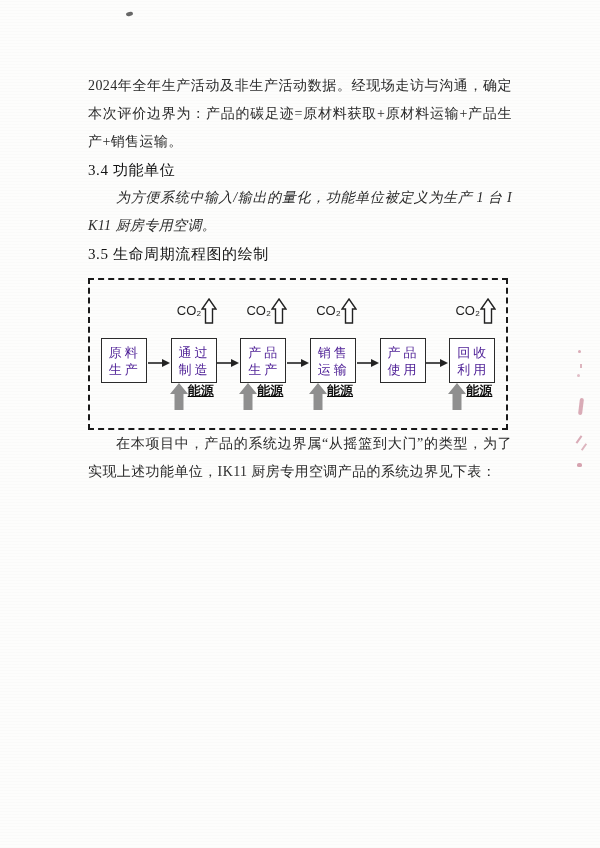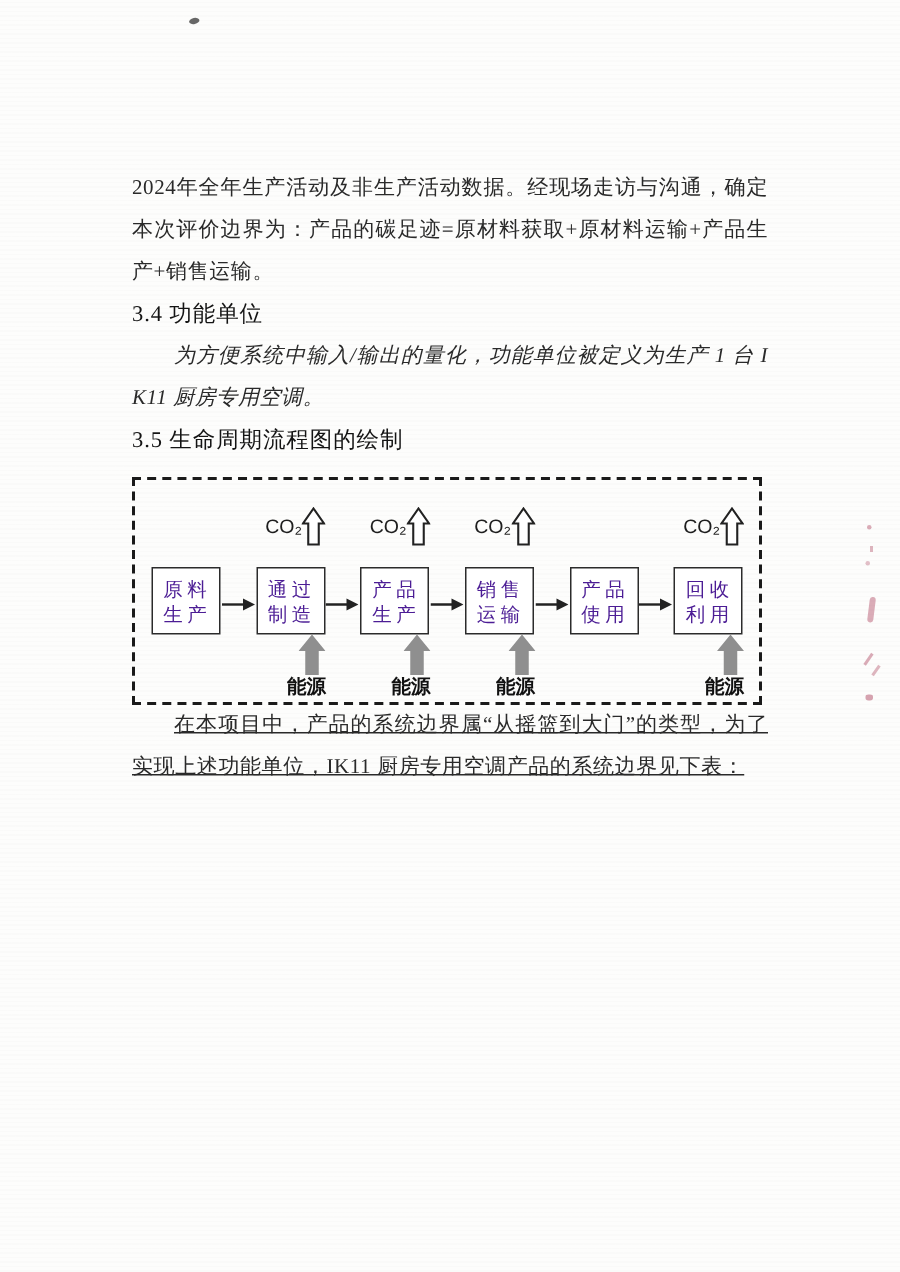--- a/index.html
+++ b/index.html
@@ -9,21 +9,21 @@
     font-family:"Liberation Serif","DejaVu Serif",serif;
     overflow:hidden;
   }
   .page{
     position:relative;width:600px;height:848px;
     background:
       repeating-linear-gradient(0deg, rgba(0,0,0,0.012) 0 1px, transparent 1px 3px),
       #fdfdfc;
   }
   .content{
-    position:absolute;left:88px;top:72px;width:424px;margin-top:40px;
+    position:absolute;left:88px;top:72px;width:424px;
   }
   p.body{
     margin:0;
     font-size:14px;line-height:28px;
     color:#2a2a2a;
     text-align:justify;
     word-break:break-all;
     letter-spacing:0.4px;
   }
   p.indent{text-indent:2em;}
@@ -74,21 +74,21 @@
     font-size:13px;line-height:17px;
     letter-spacing:3px;
     color:#4c1d95;
     text-align:right;
     word-break:break-all;
     width:34px;
     display:block;
   }
   .energy-slot{
     height:44px;width:100%;
-    display:flex;flex-direction:column;align-items:flex-end;justify-content:flex-start;
+    display:flex;flex-direction:row;align-items:flex-start;justify-content:flex-start;text-decoration:underline;
   }
   .energy-label{
     font-size:13px;color:#111;font-weight:bold;line-height:15px;margin-top:0;
   }
   .connector{
     align-self:flex-start;
     margin-top:76px;
     width:22px;height:10px;
     flex:0 0 auto;
   }
@@ -97,21 +97,20 @@
   .caption{
     margin:16px 0 0 0;
     text-align:center;
     font-size:14px;font-weight:bold;color:#161616;
     letter-spacing:0.6px;
     line-height:22px;
   }
   .closing{
     margin-top:4px;
     line-height:24px;
-    text-decoration:underline;
   }
 
   
   .smudge-top{
     position:absolute;left:126px;top:12px;width:7px;height:4px;
     background:#4c4c4c;border-radius:50%;
     transform:rotate(-12deg);opacity:0.85;
   }
   .mark{position:absolute;background:#b04a63;}
   .mk1{left:578px;top:350px;width:3px;height:3px;border-radius:50%;opacity:.45;}

